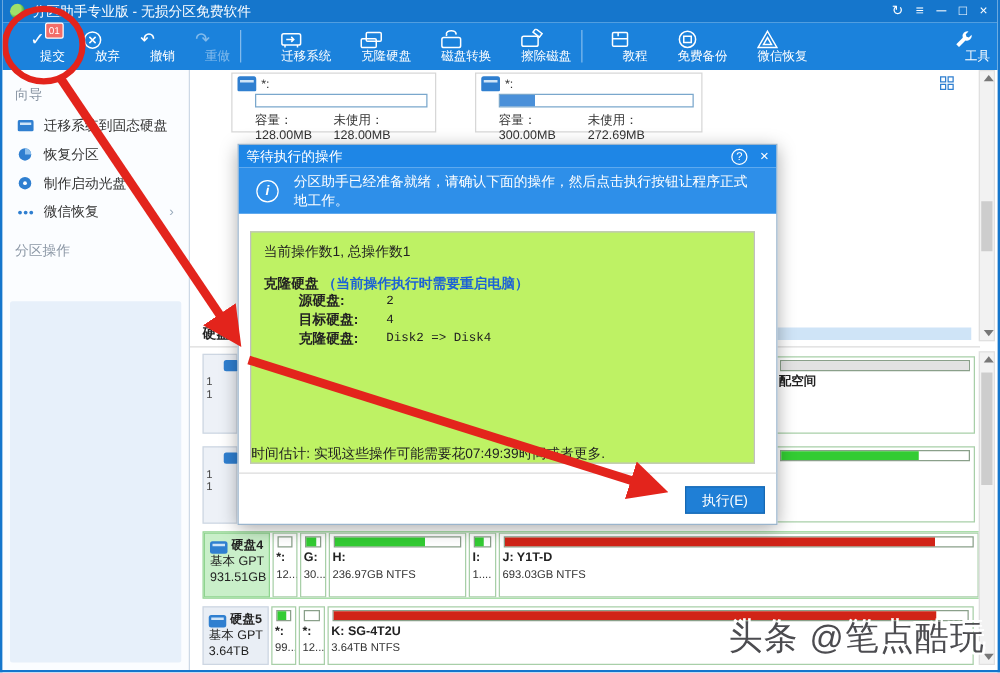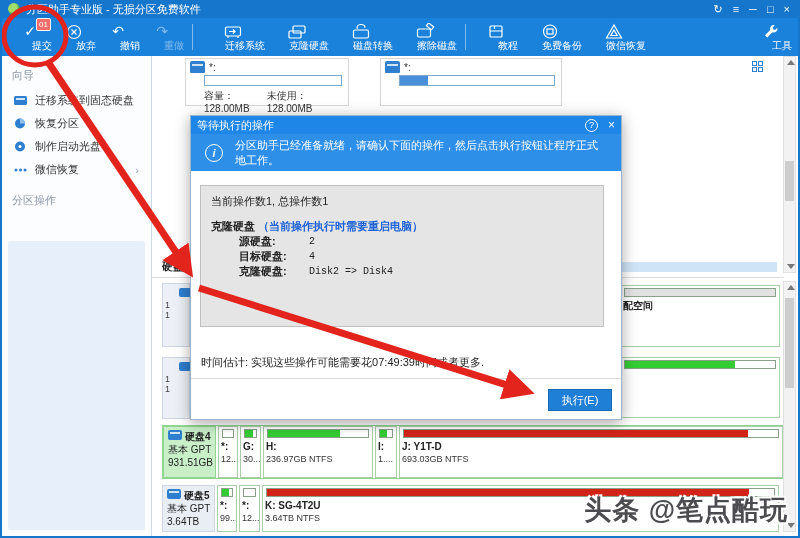--- a/index.html
+++ b/index.html
@@ -69,21 +69,21 @@
     border-top:5px solid #777; }
 
   .group-label { position:absolute; font-size:11px; font-weight:bold; color:#222; }
   .sel-strip { position:absolute; background:#cfe4f7; }
   .panel-split { position:absolute; left:0; right:14px; height:1px; background:#dcdcdc; }
 
   
   .disk-row { position:absolute; left:10px; display:flex; gap:2px; }
   .disk-label { width:53px; flex:0 0 53px; padding:3px 2px 0 4px; font-size:10px; color:#222;
     border:1px solid #cdd6e2; background:#e9eef5; }
-  .disk-label .dl-name { display:flex; align-items:flex-start; gap:3px; font-weight:bold; font-size:10px; }
+  .disk-label .dl-name { display:flex; align-items:flex-end; gap:3px; font-weight:bold; font-size:10px; }
   .disk-label .dl-ico { width:14px; height:10px; background:#2f7fd0; border-radius:2px;
     position:relative; flex:0 0 14px;}
   .disk-label .dl-ico:before { content:""; position:absolute; left:2px; right:2px; top:2px;
     height:2px; background:#cfe4f7; }
   .disk-label div { line-height:13px; white-space:nowrap; }
   .row-green .disk-label { background:#c9efc9; border-color:#8fd48f; }
   .row-outline { border:1px solid #8fd48f; }
   .part { border:1px solid #a8cfa8; background:#fff; padding:1px 2px 0 2px; overflow:hidden; }
   .p-bar { height:9px; border:1px solid #8aa08a; background:#fff; margin:1px 1px 2px 1px; }
   .p-fill { height:100%; }
@@ -102,36 +102,36 @@
   .dlg-head { height:18px; background:#1e86e6; color:#fff; display:flex; align-items:center;
     font-size:11px; padding:0 6px; }
   .dlg-head .dlg-title { flex:1; }
   .dlg-help { width:13px; height:13px; border:1px solid #fff; border-radius:50%;
     font-size:9px; line-height:11px; text-align:center; margin-right:10px; }
   .dlg-close { font-size:12px; }
   .dlg-banner { height:37px; background:#2e8fe9; color:#fff; font-size:11px;
     display:flex; align-items:center; gap:12px; padding:0 14px; }
   .info-ico { width:18px; height:18px; border:1px solid #fff; border-radius:50%; flex:0 0 18px;
     text-align:center; font-size:11px; line-height:16px; font-style:italic; font-weight:bold; }
-  .dlg-box { position:absolute; left:9px; top:69px; width:404px; height:142px;
-    border:1px solid #c0c0c0; background:#e5e5e5; font-size:11px; color:#222; padding:8px 10px; }
+  .dlg-box { position:absolute; left:9px; top:69px; width:404px; height:186px;
+    border:1px solid #c0c0c0; background:#bef264; font-size:11px; color:#222; padding:8px 10px; }
   .op-head { margin-top:10px; font-weight:bold; }
   .op-note { color:#1c62d6; }
   .fld { display:flex; margin-left:28px; line-height:15px; }
   .fld .f-label { width:70px;font-weight:bold; }
   .fld .f-value { font-family:"Liberation Mono","DejaVu Sans Mono",monospace; font-size:10px; }
   .dlg-time { position:absolute; left:10px; top:239px; font-size:11px; color:#222; }
   .dlg-sep { position:absolute; left:0; right:0; top:262px; height:1px; background:#dcdcdc; }
   .exec-btn { position:absolute; right:9px; top:273px; width:64px; height:22px;
     background:#1f7fd6; color:#fff; border:1px solid #1668b2; font-size:11px; cursor:pointer; }
 
   
   .overlay { position:absolute; inset:0; z-index:100; pointer-events:none; }
   .watermark { position:absolute; right:10px; bottom:8px; z-index:110; font-size:27px;
-    font-weight:bold; color:#4c4c50; letter-spacing:1px; pointer-events:none;
+    font-weight:normal; color:#4c4c50; letter-spacing:1px; pointer-events:none;
     text-shadow:-2px -2px 0 #fff, 2px -2px 0 #fff, -2px 2px 0 #fff, 2px 2px 0 #fff; }
 </style>
 </head>
 <body>
 
 <div class="win">
 
   <div class="titlebar">
     <div class="logo"></div>
     <div class="title-text">分区助手专业版 - 无损分区免费软件</div>
@@ -296,20 +296,24 @@
       </div>
     </div>
     <div class="card" style="left:228px; width:182px;">
       <div class="c-head">
         <div class="drive-ico"></div>
         <span>*:</span>
       </div>
       <div class="c-bar">
           <div class="c-fill" style="width:18%"></div>
         </div>
+      <div class="c-meta">
+        <span>容量：300.00MB</span>
+        <span>未使用：272.69MB</span>
+      </div>
     </div>
     <div class="grid-ico" style="left:600px; top:5px;">
       <i style="left:0;top:0"></i>
         <i style="left:6px;top:0"></i>
         <i style="left:0;top:6px"></i>
         <i style="left:6px;top:6px"></i>
     </div>
 
     <div class="vscroll" style="right:2px; top:0; height:217px;">
       <span class="tri up" style="top:3px"></span>

